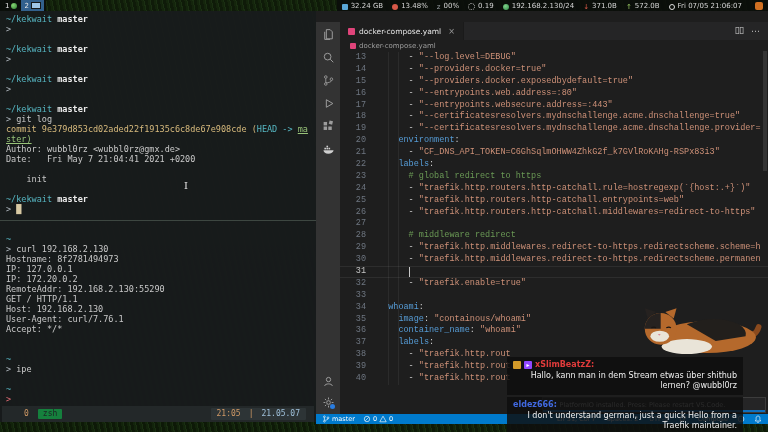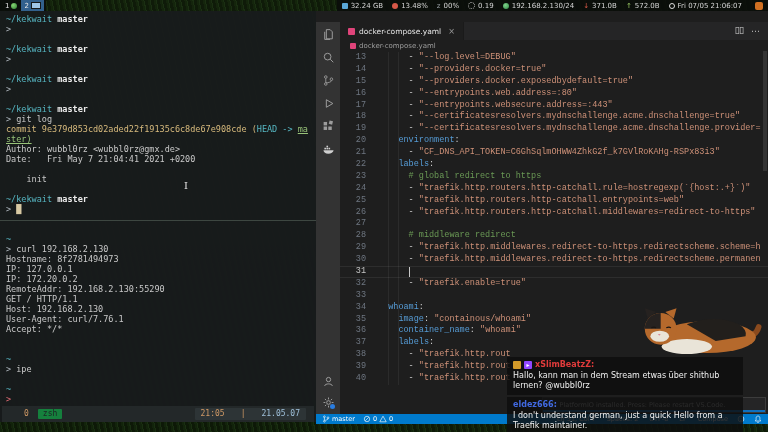--- a/index.html
+++ b/index.html
@@ -14,21 +14,21 @@
   
   #topbar{position:absolute;left:0;top:0;width:768px;height:11px;background:rgba(8,10,6,.28);
     display:flex;align-items:center;font-size:7px;color:#d6d6d6;z-index:3;}
   .tb-group{background:rgba(10,12,10,.88);height:11px;display:flex;align-items:center;}
   #ws-group{padding:0 2px;gap:1px;}
   .ws{display:flex;align-items:center;gap:2px;padding:0 3px;height:11px;color:#e6e6e6;}
   .ws.active{background:rgba(58,110,165,.85);}
   .globe-icon{width:6px;height:6px;border-radius:50%;background:radial-gradient(circle at 35% 35%,#86d473,#2e7d32);display:inline-block;}
   .monitor-icon{width:8px;height:5px;background:#9fc6e8;border:1px solid #15181a;display:inline-block;}
   #stats{margin-left:auto;gap:9px;padding:0 5px;}
-  .stat{display:flex;align-items:center;gap:3px;white-space:nowrap;}
+  .stat{display:flex;align-items:flex-end;gap:3px;white-space:nowrap;}
   .tbi{display:inline-block;}
   .memory-icon{width:6px;height:6px;border-radius:1px;background:#5aa7d6;}
   .cpu-icon{width:6px;height:6px;border-radius:50%;background:#d65848;}
   .swap-icon{color:#9aa0a6;font-size:7px;line-height:6px;}
   .load-icon{width:5px;height:5px;border-radius:50%;border:1px dotted #a8a8a8;}
   .network-icon{width:6px;height:6px;border-radius:50%;background:radial-gradient(circle at 40% 35%,#7fd08a,#2e8b45);}
   .download-icon{color:#d65848;font-size:7px;line-height:6px;}
   .upload-icon{color:#9ccc65;font-size:7px;line-height:6px;}
   .clock-icon{width:6px;height:6px;border-radius:50%;border:1px solid #dcdcdc;box-sizing:border-box;}
   .tray-icon{width:8px;height:8px;border-radius:2px;background:#d07022;margin-left:4px;}
@@ -40,21 +40,21 @@
   #pane-split{position:absolute;top:209px;left:0;right:0;height:1px;background:#3d4741;}
   #pane-bottom{top:213px;height:182px;}
   .tl{height:10px;}
   .t-cyan{color:#56b6c2;} .t-bold{color:#ececec;font-weight:bold;} .t-def{color:#c9c9c9;}
   .t-prompt{color:#aeb6bd;} .t-yellow{color:#d7ba7d;} .t-green{color:#98c379;text-decoration:underline;}
   .t-red{color:#e06c75;} .t-cursorblk{color:#d8c9a3;}
   #tmuxbar{position:absolute;left:2px;right:2px;top:395px;height:16px;background:#232829;
     display:flex;align-items:center;font-size:8px;padding:0 8px;}
   #tmux-idx{color:#d19a66;margin-left:14px;}
   #tmux-chip{background:#15803d;color:#1d2224;padding:0 5px;margin-left:9px;border-radius:1px;}
-  #tmux-right{margin-left:auto;background:#2d3436;padding:1px 6px;display:flex;gap:16px;border-radius:1px;}
+  #tmux-right{margin-left:auto;background:#2d3436;padding:1px 6px;display:flex;gap:8px;border-radius:1px;}
   #tmux-time,#tmux-sep{color:#d19a66;} #tmux-date{color:#9fc0da;}
   
   #vscode{position:absolute;left:316px;top:11px;width:452px;height:413px;background:#1e1e1e;z-index:2;}
   #menubar{position:absolute;top:0;left:0;right:0;height:11px;background:#323233;display:flex;align-items:center;padding-left:4px;font-size:7px;}
   .menu-item{padding:0 5px;color:#cccccc;}
   #activitybar{position:absolute;top:11px;left:0;width:24px;bottom:10px;background:#333333;display:flex;flex-direction:column;align-items:center;padding-top:5px;gap:9px;}
   .act-icon{width:14px;height:14px;display:flex;align-items:center;justify-content:center;}
   .act-icon svg{width:13px;height:13px;}
   #activity-bottom{margin-top:auto;display:flex;flex-direction:column;align-items:center;gap:7px;padding-bottom:5px;}
   .badge-dot{position:absolute;width:5px;height:5px;border-radius:50%;background:#2a7de0;margin-left:9px;margin-top:9px;}
@@ -84,21 +84,21 @@
   .sb-item{display:flex;align-items:center;gap:2px;}
   .sb-item svg{width:8px;height:8px;}
   #sb-right{margin-left:auto;display:flex;gap:9px;align-items:center;}
   
   #cat{position:absolute;left:628px;top:298px;width:140px;height:56px;z-index:7;}
   #chat{position:absolute;left:507px;top:357px;width:284px;z-index:6;font-size:8px;line-height:10px;color:#f0f0f0;}
   .chat-box{background:rgba(14,14,14,.84);padding:3px 6px 4px;margin-bottom:2px;box-sizing:border-box;width:236px;}
   .chat-head{display:flex;align-items:center;gap:3px;font-weight:bold;}
   .chat-badge{width:8px;height:8px;border-radius:1px;display:inline-flex;align-items:center;justify-content:center;font-size:6px;color:#fff;flex:none;}
   .b-gift{background:#d29a2a;} .b-video{background:#9147ff;}
-  .chat-text{margin-top:1px;}
+  .chat-text{margin-top:1px;text-align:right;}
   #ibeam{position:absolute;left:184px;top:180px;z-index:8;color:#e8e8e8;font-family:"DejaVu Serif",serif;font-size:10px;text-shadow:0 0 1px #000;}
 </style>
 </head>
 <body>
 
 <div id="screen">
   <div id="wallpaper"></div>
 
   <div id="topbar">
     <div id="ws-group" class="tb-group">

